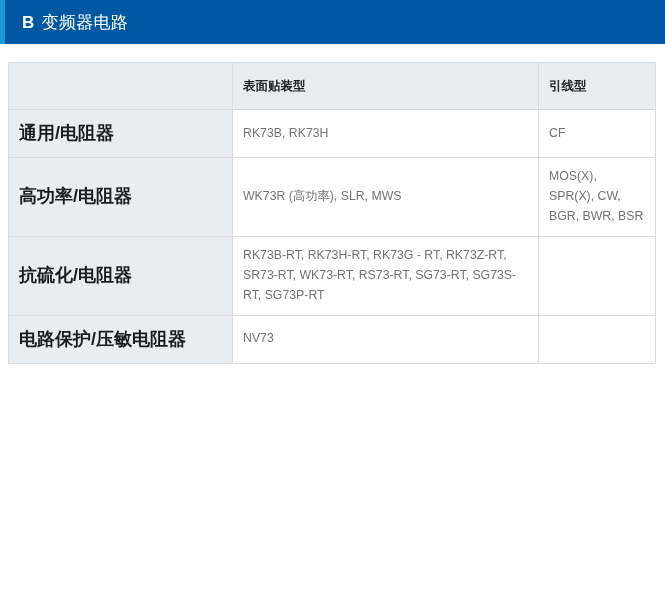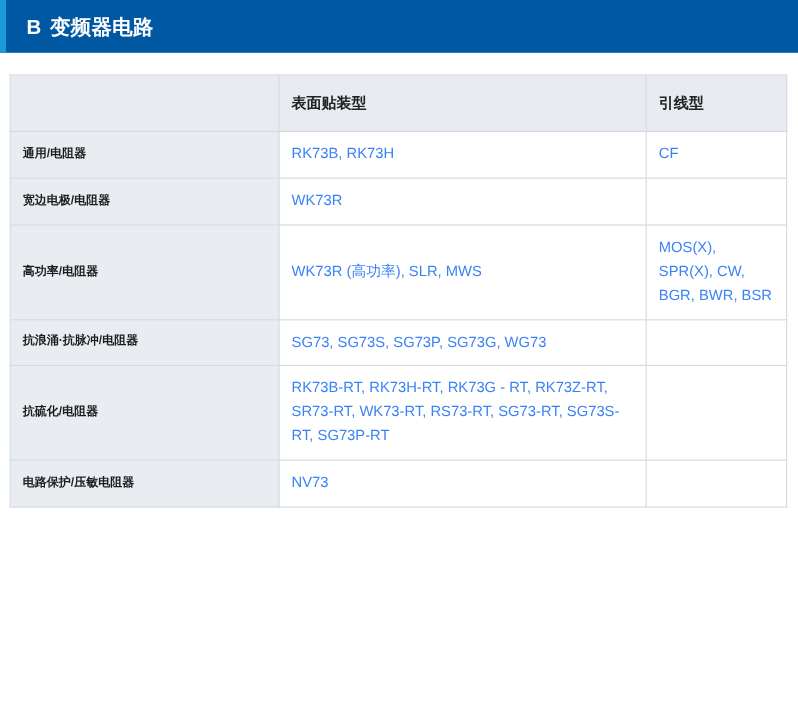--- a/index.html
+++ b/index.html
@@ -42,21 +42,21 @@
     align-items: baseline;
     gap: 7px;
     line-height: 1;
   }
   .section-header .label .letter {
     font-size: 17px;
     font-weight: bold;
   }
   .section-header .label .title-text {
     font-size: 17px;
-    font-weight: bold;
+    font-weight: normal;
   }
 
   
   .table-wrap {
     padding: 18px 10px 0 8px;
   }
   table.parts {
     width: 647px;
     border-collapse: collapse;
     table-layout: fixed;
@@ -88,26 +88,26 @@
   }
   table.parts thead th.blank-head {
     background: #e8ecf1;
   }
 
   table.parts tbody th.rowhead {
     background: #e9edf2;
     color: #1c1c1c;
     font-weight: bold;
     text-align: left;
-    font-size: 10px;
+    font-size: 18px;
     white-space: nowrap;
   }
   table.parts tbody td.val {
     background: #ffffff;
-    color: #3b82f6;
+    color: #737373;
     font-size: 12.3px;
   }
   table.parts tbody td.val.empty {
     color: transparent;
   }
 </style>
 </head>
 <body>
 
 <div class="section-header">
@@ -132,33 +132,23 @@
         <th>引线型</th>
       </tr>
     </thead>
     <tbody>
       <tr>
         <th class="rowhead">通用/电阻器</th>
         <td class="val">RK73B, RK73H</td>
         <td class="val">CF</td>
       </tr>
       <tr>
-        <th class="rowhead">宽边电极/电阻器</th>
-        <td class="val">WK73R</td>
-        <td class="val empty"></td>
-      </tr>
-      <tr>
         <th class="rowhead">高功率/电阻器</th>
         <td class="val">WK73R (高功率), SLR, MWS</td>
         <td class="val">MOS(X), SPR(X), CW, BGR, BWR, BSR</td>
-      </tr>
-      <tr>
-        <th class="rowhead">抗浪涌·抗脉冲/电阻器</th>
-        <td class="val">SG73, SG73S, SG73P, SG73G, WG73</td>
-        <td class="val empty"></td>
       </tr>
       <tr>
         <th class="rowhead">抗硫化/电阻器</th>
         <td class="val">RK73B-RT, RK73H-RT, RK73G - RT, RK73Z-RT, SR73-RT, WK73-RT, RS73-RT, SG73-RT, SG73S-RT, SG73P-RT</td>
         <td class="val empty"></td>
       </tr>
       <tr>
         <th class="rowhead">电路保护/压敏电阻器</th>
         <td class="val">NV73</td>
         <td class="val empty"></td>

